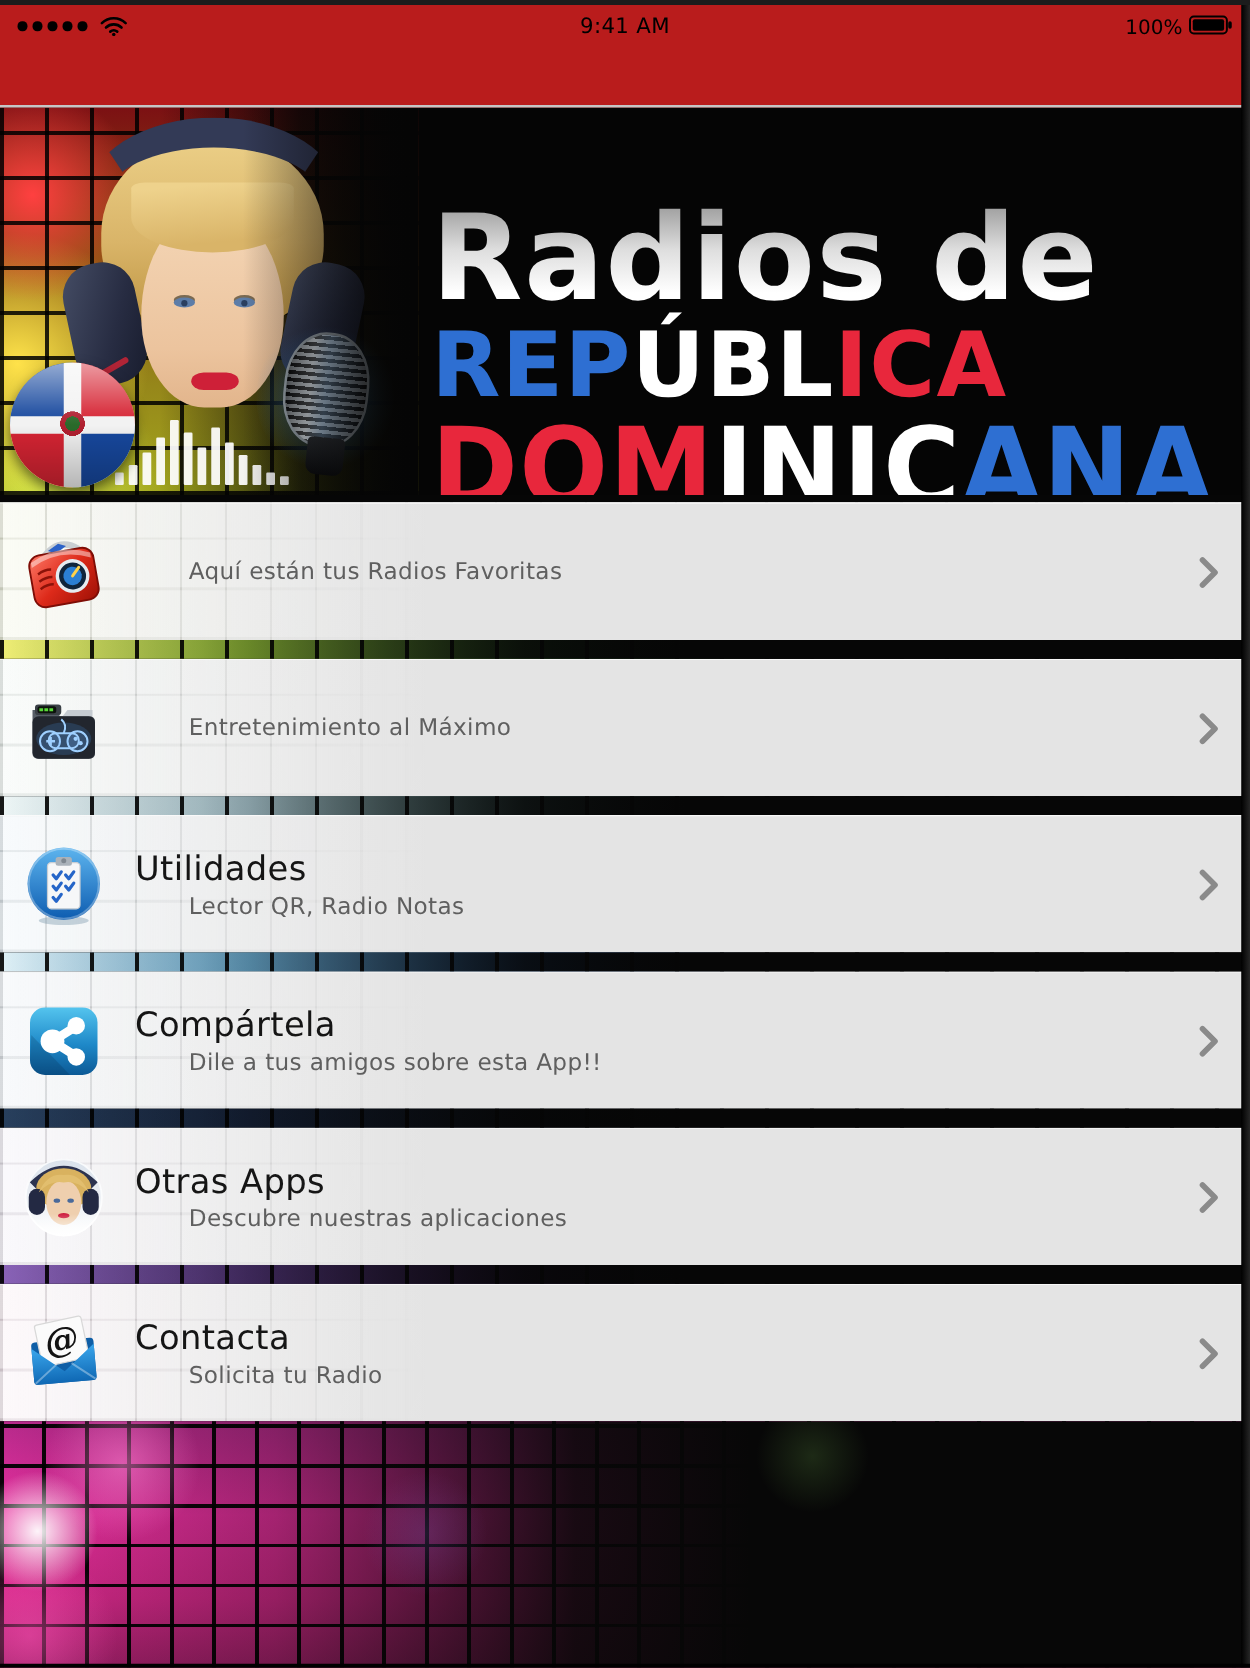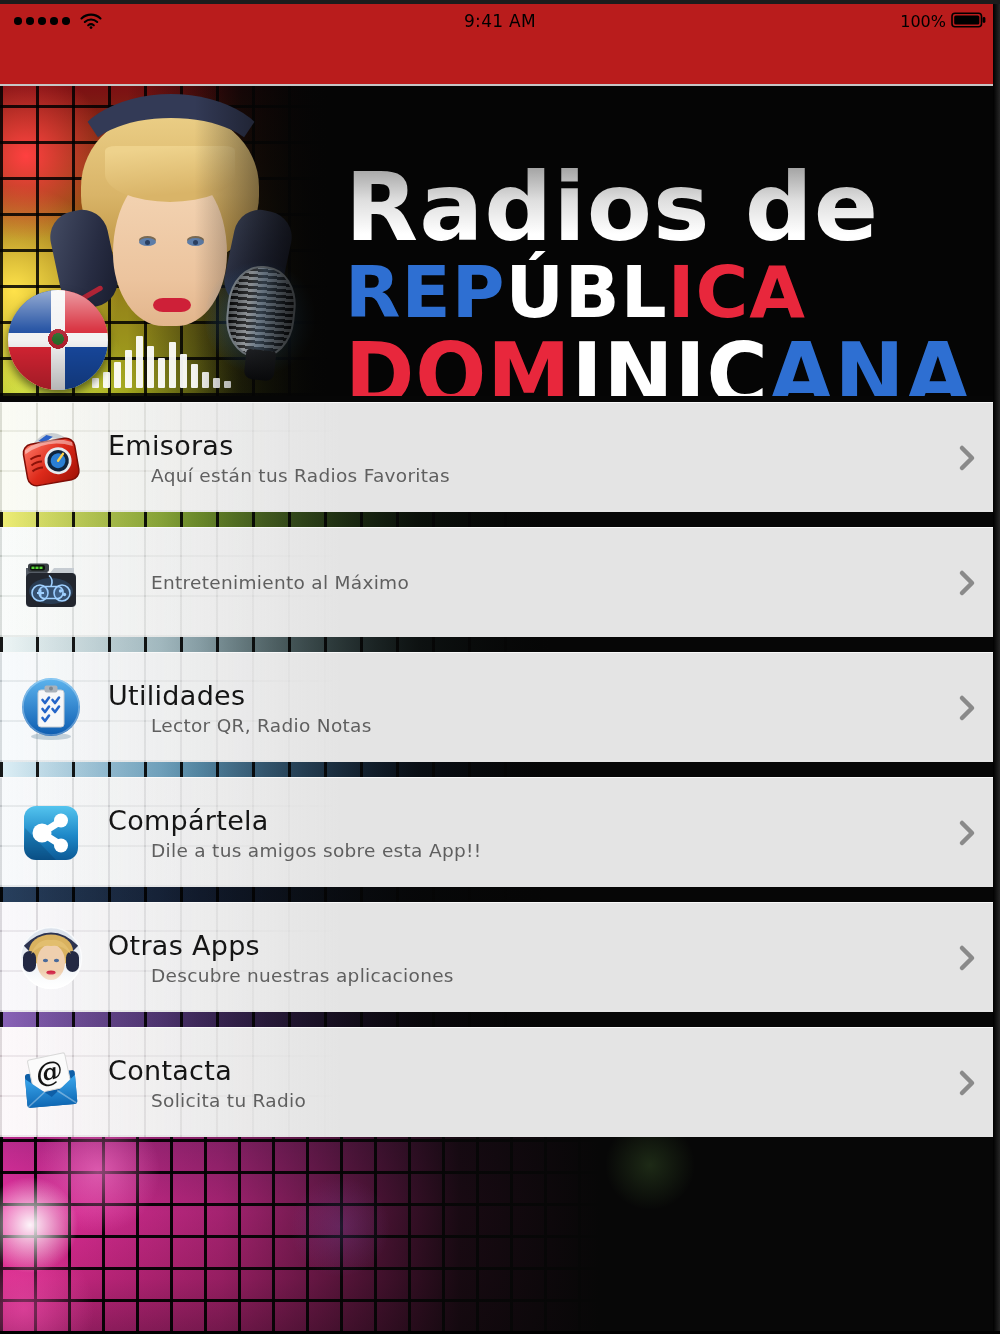--- a/index.html
+++ b/index.html
@@ -248,21 +248,20 @@
         <circle cx="40" cy="37" r="7.4" fill="#2b7fd4"></circle>
         <path d="M40 37 L46 31" stroke="#ffd24a" stroke-width="2.4" stroke-linecap="round"></path>
         <g stroke="#8c1209" stroke-width="2" fill="none">
           <path d="M13 31 q6 -3 11 -2"></path>
             <path d="M13 37 q6 -3 11 -2"></path>
             <path d="M13 43 q6 -3 11 -2"></path>
         </g>
       </g>
     </svg>
     <div class="rowtext">
-      <div class="rowtitle">Emisoras</div>
       <div class="rowsub">Aquí están tus Radios Favoritas</div>
     </div>
     <div class="chev">
         <svg width="18" height="28" viewBox="0 0 18 28">
       <polyline points="4,4 14,14 4,24" fill="none" stroke="#8a8a8a" stroke-width="4.5" stroke-linecap="round" stroke-linejoin="round"></polyline>
         </svg>
       </div>
   </div>
   <div class="gap gap1"></div>
 

